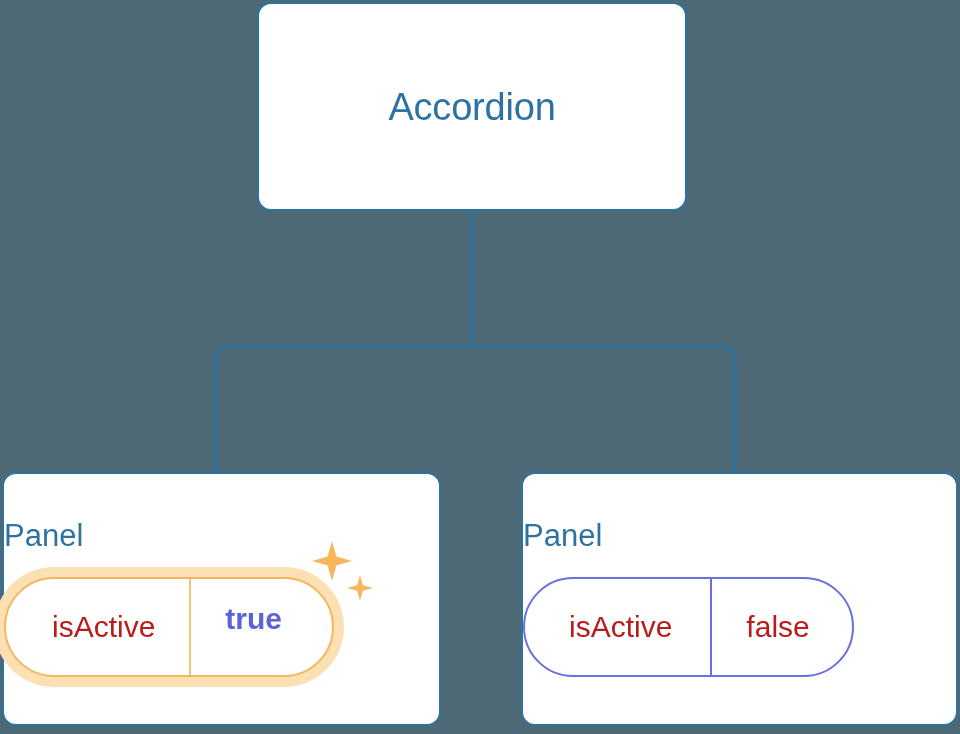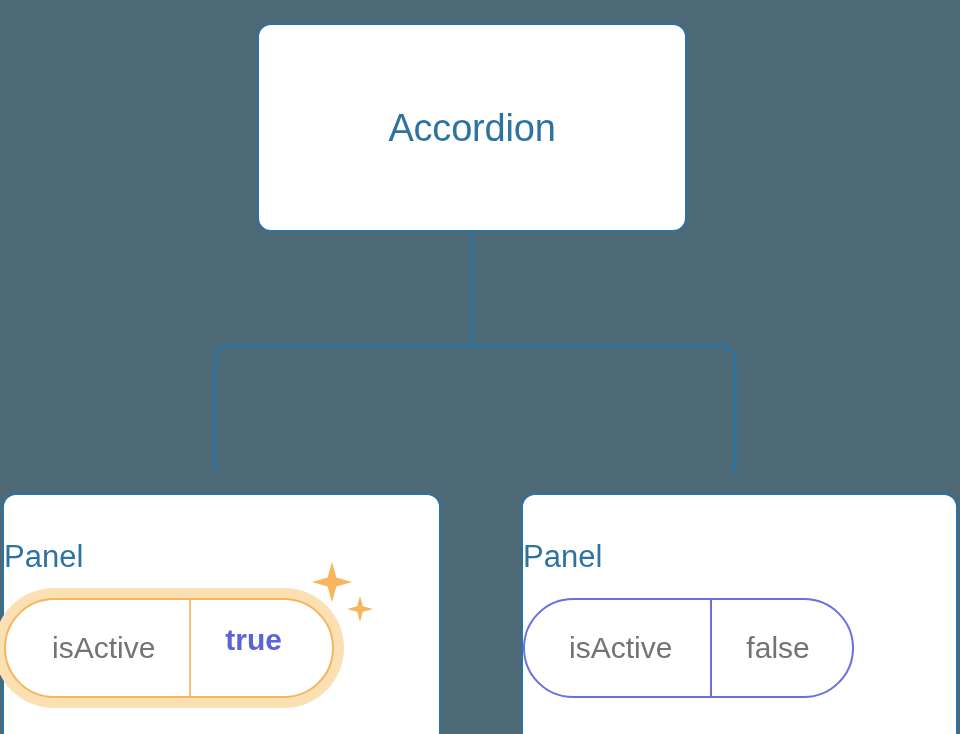--- a/index.html
+++ b/index.html
@@ -30,21 +30,20 @@
     pointer-events: none;
   }
 
   
   .node {
     position: absolute;
     background: #ffffff;
     border: 2px solid #2d73a2;
     border-radius: 14px;
     box-sizing: border-box;
-    margin-top: 21px;
   }
 
   #node-root {
     left: 257px;
     top: 2px;
     width: 430px;
     height: 209px;
     display: flex;
     align-items: center;
     justify-content: center;
@@ -108,21 +107,21 @@
     height: 100px;
     box-sizing: border-box;
     overflow: hidden;
   }
 
   .pill-key,
   .pill-val {
     display: flex;
     align-items: center;
     justify-content: center;
-    color: #737373;
+    color: #b91c1c;
     font-size: 30px;
     line-height: 1;
     white-space: nowrap;
     box-sizing: border-box;
   }
 
   .pill-key {
     padding: 0 38px 0 44px;
   }
 

